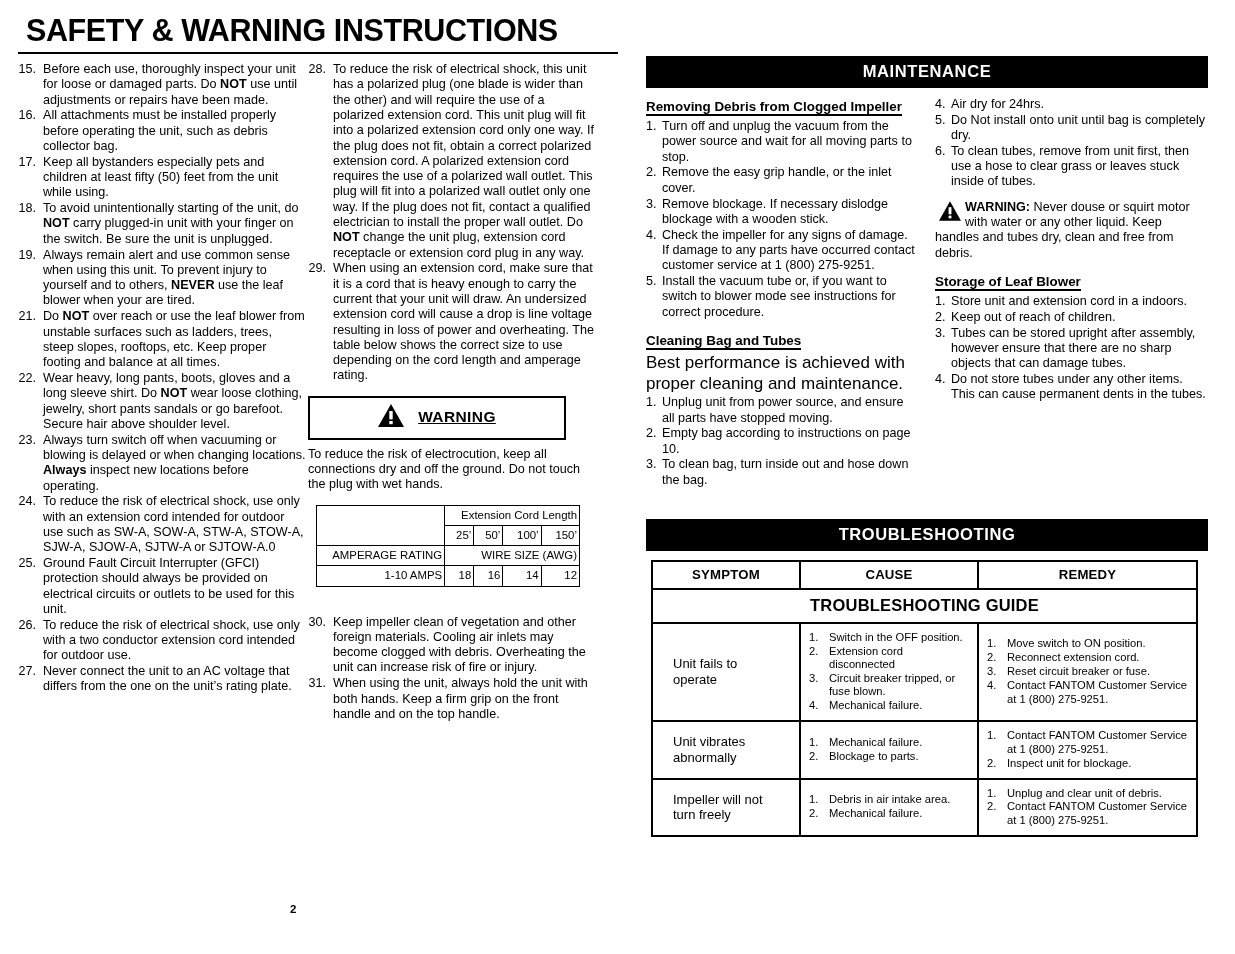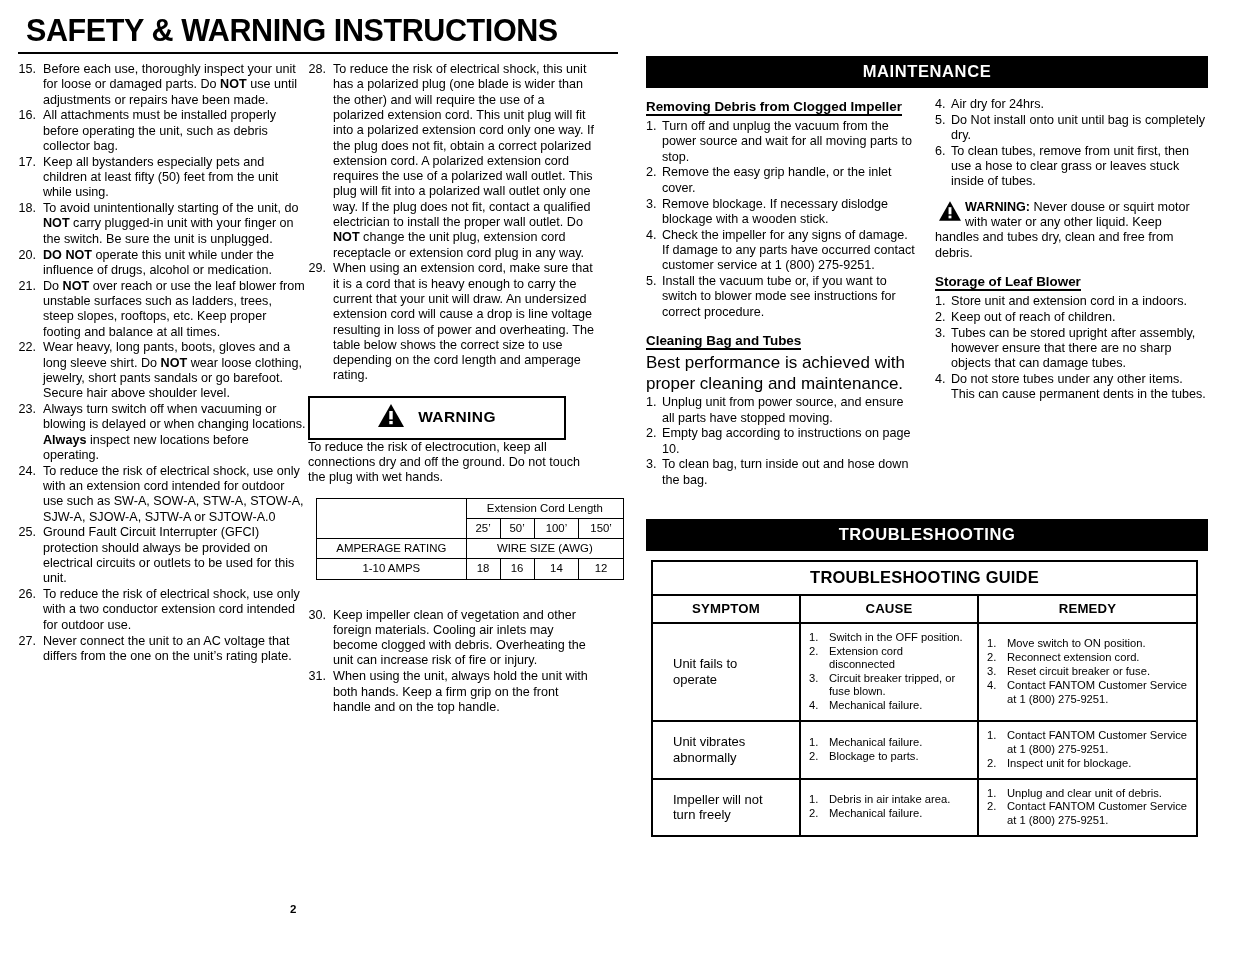--- a/index.html
+++ b/index.html
@@ -71,34 +71,36 @@
     display: flex;
     align-items: center;
     justify-content: center;
     gap: 14px;
     width: 258px;
   }
   .warn-label {
     font-size: 15.5px;
     font-weight: bold;
     letter-spacing: 0.4px;
+    text-decoration: underline;
   }
   .tri-icon { display: block; }
   .warn-body {
     font-size: 12.6px;
     line-height: 1.215;
+    margin-top: 7px;
   }
 
   
   table.cordtable {
     border-collapse: collapse;
-    width: 308px;
+    width: 264px;
     margin: 12px 0 0 8px;
     font-size: 11.4px;
-    text-align: center;
+    text-align: right;
   }
   table.cordtable td {
     border: 1.6px solid #000;
     padding: 3px 2px;
     line-height: 1.16;
   }
   .cordtable .blank { border: 1.6px solid #000; }
 
   
   .right-page {
@@ -227,22 +229,22 @@
             </li>
             <li>
               <span class="num">17.</span>
               <span class="txt">Keep all bystanders especially pets and children at least fifty (50) feet from the unit while using.</span>
             </li>
             <li>
               <span class="num">18.</span>
               <span class="txt">To avoid unintentionally starting of the unit, do <b>NOT</b> carry plugged-in unit with your finger on the switch. Be sure the unit is unplugged.</span>
             </li>
             <li>
-              <span class="num">20.</span>
-              <span class="txt"><b>DO NOT</b> operate this unit while under the influence of drugs, alcohol or medication.</span>
+              <span class="num">19.</span>
+              <span class="txt">Always remain alert and use common sense when using this unit. To prevent injury to yourself and to others, <b>NEVER</b> use the leaf blower when your are tired.</span>
             </li>
             <li>
               <span class="num">21.</span>
               <span class="txt">Do <b>NOT</b> over reach or use the leaf blower from unstable surfaces such as ladders, trees, steep slopes, rooftops, etc. Keep proper footing and balance at all times.</span>
             </li>
             <li>
               <span class="num">22.</span>
               <span class="txt">Wear heavy, long pants, boots, gloves and a long sleeve shirt. Do <b>NOT</b> wear loose clothing, jewelry, short pants sandals or go barefoot. Secure hair above shoulder level.</span>
             </li>
             <li>
@@ -443,26 +445,26 @@
     <div class="bar trouble">TROUBLESHOOTING</div>
 
     <table class="tstable">
       <colgroup>
         <col style="width:148px">
           <col style="width:178px">
           <col style="width:219px">
       </colgroup>
       <tbody>
         <tr>
-          <td class="ts-title" colspan="3">TROUBLESHOOTING GUIDE</td>
-        </tr>
-        <tr>
           <td class="ts-head">SYMPTOM</td>
           <td class="ts-head">CAUSE</td>
           <td class="ts-head">REMEDY</td>
+        </tr>
+        <tr>
+          <td class="ts-title" colspan="3">TROUBLESHOOTING GUIDE</td>
         </tr>
       </tbody>
       <tbody id="ts-body">
           <tr>
             <td class="ts-sym">Unit fails to operate</td>
             <td class="ts-cell">
               <ol class="tslist">
                 <li>
                   <span class="num">1.</span>
                   <span class="txt">Switch in the OFF position.</span>

